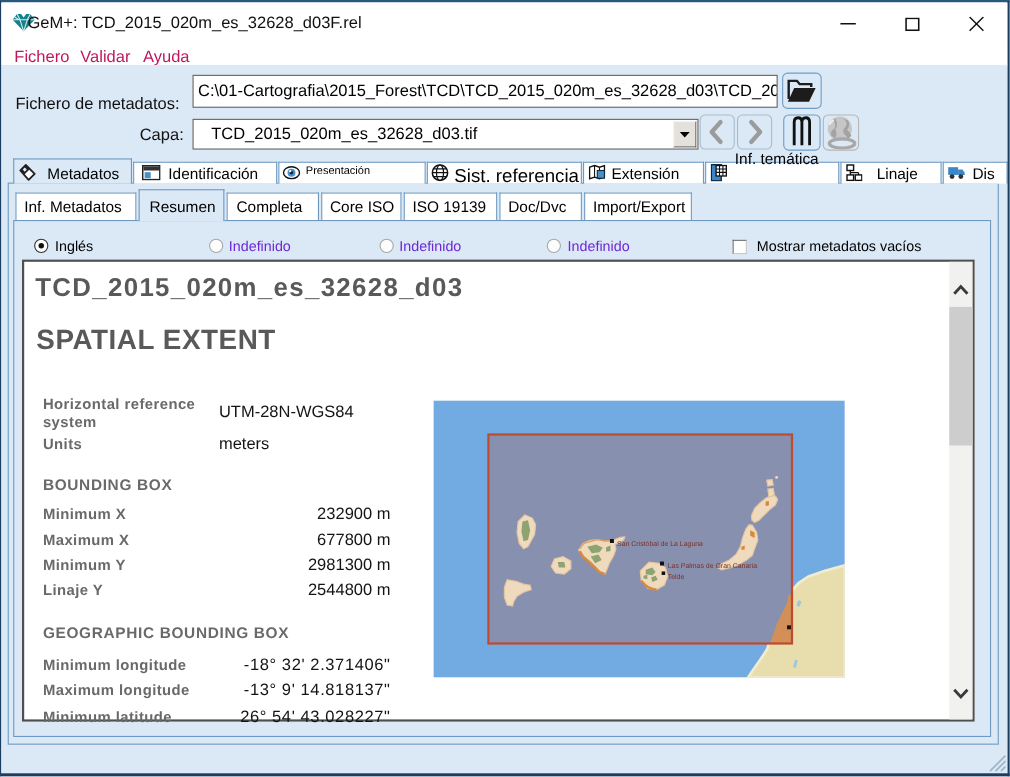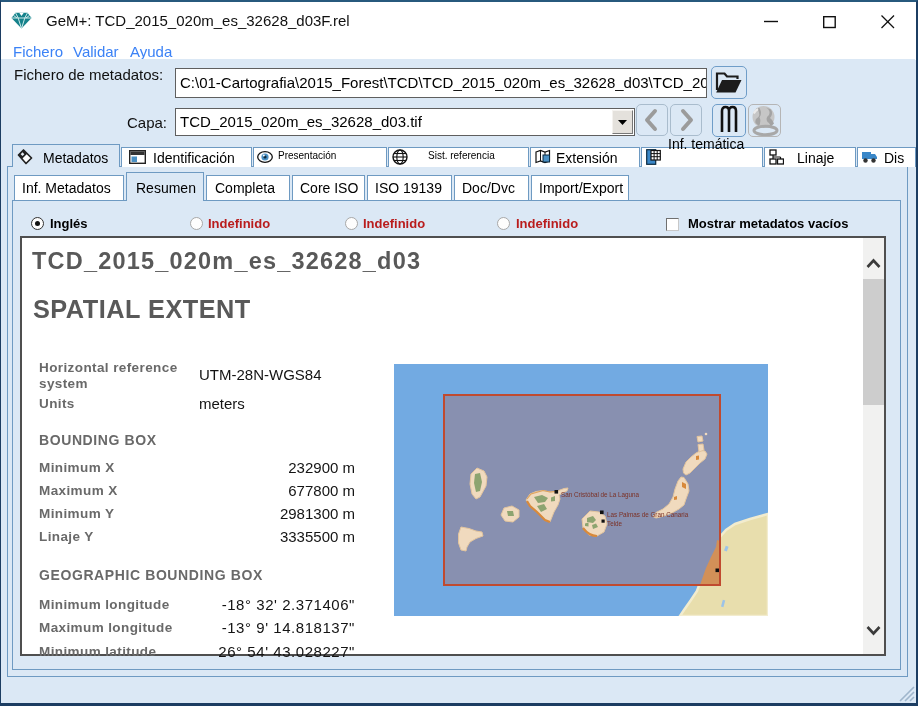--- a/index.html
+++ b/index.html
@@ -2,35 +2,35 @@
 <html><head>
 <meta charset="utf-8">
 <style>
 * { margin:0; padding:0; box-sizing:border-box; }
 html,body { width:918px; height:706px; overflow:hidden; }
 body { font-family:"Liberation Sans", sans-serif; position:relative; background:#dbe8f5; }
 .abs { position:absolute; }
 #win { position:absolute; left:0; top:0; width:918px; height:706px; z-index:100; pointer-events:none;
   border-top:2px solid #27597d; border-left:1px solid #1c3d62; border-right:2px solid #1c3d62; border-bottom:3px solid #1c3d62; }
 #titlebar { position:absolute; left:1px; top:2px; width:915px; height:37px; background:#ffffff; }
-#title { position:absolute; left:45px; top:10px; font-size:15px; color:#101010; }
+#title { position:absolute; left:24px; top:10px; font-size:15px; color:#101010; }
 #menubar { position:absolute; left:1px; top:39px; width:915px; height:21px; background:#ffffff; }
-.menuitem { position:absolute; top:4px; font-size:15px; color:#3b82f6; }
+.menuitem { position:absolute; top:4px; font-size:15px; color:#be185d; }
 #client { position:absolute; left:0; top:59px; width:915px; height:642px; background:#dbe8f5; }
 .lbl { position:absolute; font-size:15px; color:#101010; }
 .field { position:absolute; background:#fff; border:1px solid #5f5f5f; font-size:15px; color:#000; white-space:nowrap; overflow:hidden; }
 .btn { position:absolute; border-radius:5px; }
 .tab { position:absolute; border:1px solid #6e9ac2; border-bottom:none; font-size:14px; color:#000; white-space:nowrap; overflow:hidden; }
 .tabw { background:#ffffff; }
 .tabs { background:#dbe8f5; }
 .pane { position:absolute; border:1px solid #6e9ac2; background:#dbe8f5; }
 .radio { position:absolute; width:13px; height:13px; border-radius:50%; background:#fdfdfd; border:1px solid #333; }
 .radio.dis { border-color:#a8a8a8; }
-.rlbl { position:absolute; font-size:13px; color:#000;font-weight:bold; }
-.rlbl.dis { color:#b91c1c; }
+.rlbl { position:absolute; font-size:13px; color:#000; }
+.rlbl.dis { color:#6d28d9; }
 #content { position:absolute; left:20px; top:236px; width:866px; height:420px; background:#ffffff; border:2px solid #4f4f4f; }
 .h1 { position:absolute; font-weight:bold; color:#595959; }
 .glbl { position:absolute; font-weight:bold; font-size:13.5px; color:#696969; line-height:15.5px; letter-spacing:0.4px; }
 .gval { position:absolute; font-size:15px; color:#141414; }
 .gvalr { position:absolute; font-size:15px; color:#141414; text-align:right; }
 </style>
 </head>
 <body>
 <div id="win"></div>
 <div id="titlebar">
@@ -51,31 +51,31 @@
       <line x1="14" y1="0.5" x2="1.5" y2="13" stroke="#101010" stroke-width="1.3"></line>
     </svg>
 </div>
 <div id="menubar">
   <div class="menuitem" style="left:12px">Fichero</div>
   <div class="menuitem" style="left:72px">Validar</div>
   <div class="menuitem" style="left:129px">Ayuda</div>
 </div>
 <div id="client"></div>
 
-<div class="lbl" style="left:14px; top:66px">Fichero de metadatos:</div>
+<div class="lbl" style="left:14px; top:86px">Fichero de metadatos:</div>
 <div class="field" style="left:175px; top:68px; width:532px; height:30px; line-height:28px; padding-left:4px">C:\01-Cartografia\2015_Forest\TCD\TCD_2015_020m_es_32628_d03\TCD_2015_020m</div>
 <div class="btn" style="left:711px; top:66px; width:36px; height:33px; border:1px solid #6f9dc8">
   <svg width="34" height="31" viewBox="0 0 34 31">
     <path d="M5 23 L5 6.5 L12.5 6.5 L15 9.5 L25.5 9.5 L25.5 12" fill="none" stroke="#1c1c1c" stroke-width="2.2"></path>
     <polygon points="4.2,25.5 10,13 29.5,13 23.5,25.5" fill="#1c1c1c"></polygon>
   </svg>
 </div>
 
 <div class="lbl" style="left:127px; top:114px">Capa:</div>
-<div class="field" style="left:175px; top:108px; width:460px; height:28px; line-height:26px; padding-left:4px">TCD_2015_020m_es_32628_d03.tif</div>
+<div class="field" style="left:175px; top:108px; width:460px; height:28px; line-height:26px; padding-left:16px">TCD_2015_020m_es_32628_d03.tif</div>
 <div class="abs" style="left:612px; top:110px; width:21px; height:24px; background:#e4e1dc; border-top:1px solid #f4f2ef; border-left:1px solid #f4f2ef; border-right:1px solid #777; border-bottom:1px solid #777">
   <svg width="19" height="22">
       <polygon points="5,9 14,9 9.5,14" fill="#000"></polygon>
     </svg>
 </div>
 <div class="btn" style="left:636px; top:104px; width:32px; height:32px; border:1px solid #a9bccd">
   <svg width="30" height="30">
       <path d="M18 6 L10 15 L18 24" fill="none" stroke="#9b9b9b" stroke-width="4" stroke-linecap="round" stroke-linejoin="round"></path>
     </svg>
 </div>
@@ -128,21 +128,21 @@
   <circle cx="6.8" cy="6.6" r="1" fill="#fff"></circle>
 </svg>
 <div class="abs" style="left:278px; top:150px; font-size:10px">Presentación</div>
 <svg class="abs" style="left:392px; top:149px" width="16" height="16" viewBox="0 0 16 16">
   <circle cx="8" cy="8" r="7" fill="#fff" stroke="#111" stroke-width="1.4"></circle>
   <ellipse cx="8" cy="8" rx="3.2" ry="7" fill="none" stroke="#111" stroke-width="1.1"></ellipse>
   <line x1="1" y1="8" x2="15" y2="8" stroke="#111" stroke-width="1.1"></line>
   <line x1="2" y1="4.5" x2="14" y2="4.5" stroke="#111" stroke-width="1.1"></line>
   <line x1="2" y1="11.5" x2="14" y2="11.5" stroke="#111" stroke-width="1.1"></line>
 </svg>
-<div class="abs" style="left:428px; top:150px; font-size:10px">Sist. referencia</div>
+<div class="abs" style="left:413px; top:150px; font-size:17px">Sist. referencia</div>
 <svg class="abs" style="left:535px; top:149px" width="16" height="16" viewBox="0 0 16 16">
   <path d="M1 3 L5.5 1.5 L10 3 L14.5 1.5 L14.5 12 L10 13.5 L5.5 12 L1 13.5 Z" fill="#fff" stroke="#111" stroke-width="1.2"></path>
   <path d="M5.5 1.5 L5.5 12 M10 3 L10 13.5" stroke="#111" stroke-width="1"></path>
   <rect x="8" y="6" width="6.5" height="7" fill="#4a90c4" stroke="#0c2b40" stroke-width="1"></rect>
 </svg>
 <div class="abs" style="left:556px; top:150px; font-size:14px">Extensión</div>
 <svg class="abs" style="left:646px; top:149px" width="15" height="16" viewBox="0 0 15 16">
   <rect x="0.7" y="0.7" width="9" height="14.6" fill="#3a87c8" stroke="#0c2b40" stroke-width="1.2"></rect>
   <rect x="5" y="1.5" width="9.3" height="9.5" fill="#fff" stroke="#111" stroke-width="1.2"></rect>
   <path d="M5 4.6 L14.3 4.6 M5 7.7 L14.3 7.7 M8.1 1.5 L8.1 11 M11.2 1.5 L11.2 11" stroke="#111" stroke-width="1"></path>
@@ -199,21 +199,21 @@
 <div class="glbl" style="left:39px; top:396px">Units</div>
 <div class="gval" style="left:199px; top:395px">meters</div>
 <div class="glbl" style="left:39px; top:433px; font-size:14px; letter-spacing:0.6px">BOUNDING BOX</div>
 <div class="glbl" style="left:39px; top:460px">Minimum X</div>
 <div class="gvalr" style="left:199px; top:459px; width:156px">232900 m</div>
 <div class="glbl" style="left:39px; top:483px">Maximum X</div>
 <div class="gvalr" style="left:199px; top:482px; width:156px">677800 m</div>
 <div class="glbl" style="left:39px; top:506px">Minimum Y</div>
 <div class="gvalr" style="left:199px; top:505px; width:156px">2981300 m</div>
 <div class="glbl" style="left:39px; top:529px">Linaje Y</div>
-<div class="gvalr" style="left:199px; top:528px; width:156px">3335500 m</div>
+<div class="gvalr" style="left:199px; top:528px; width:156px">2544800 m</div>
 <div class="glbl" style="left:39px; top:568px; font-size:14px; letter-spacing:0.6px">GEOGRAPHIC BOUNDING BOX</div>
 <div class="glbl" style="left:39px; top:597px">Minimum longitude</div>
 <div class="gvalr" style="left:199px; top:596px; width:156px; letter-spacing:0.55px">-18° 32' 2.371406"</div>
 <div class="glbl" style="left:39px; top:620px">Maximum longitude</div>
 <div class="gvalr" style="left:199px; top:619px; width:156px; letter-spacing:0.55px">-13° 9' 14.818137"</div>
 <div class="glbl" style="left:39px; top:644px">Minimum latitude</div>
 <div class="gvalr" style="left:199px; top:643px; width:156px; letter-spacing:0.55px">26° 54' 43.028227"</div>
 
 <svg class="abs" style="left:394px; top:364px" width="374" height="252" viewBox="0 0 374 252">
   <rect x="0" y="0" width="374" height="252" fill="#72aae2"></rect>

